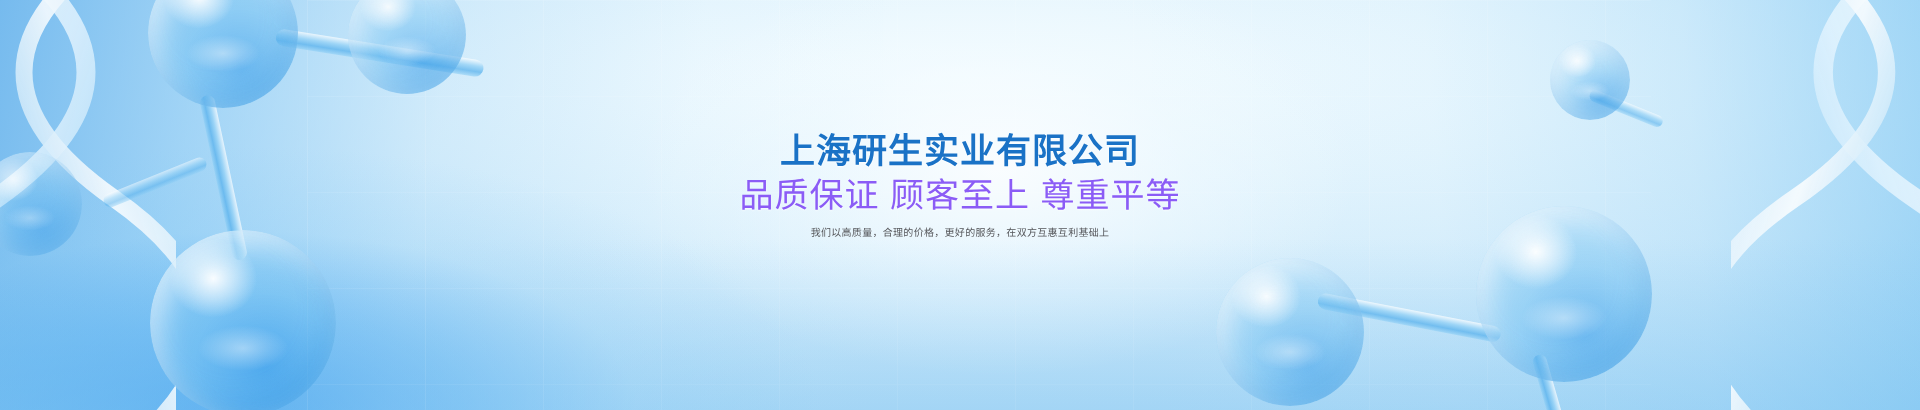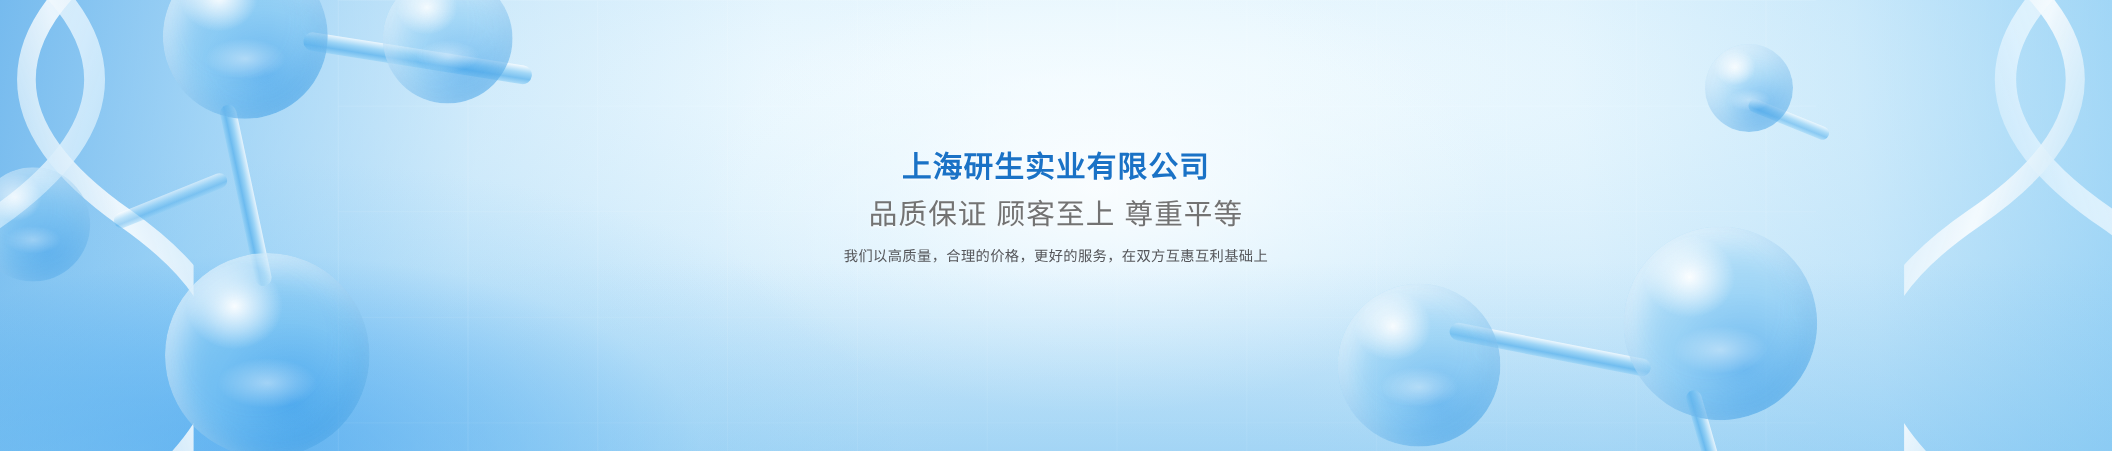--- a/index.html
+++ b/index.html
@@ -152,40 +152,40 @@
   
   .copy {
     position: absolute;
     left: 0; right: 0;
     top: 132px;
     text-align: center;
     z-index: 6;
   }
   .company-name {
     margin: 0;
-    font-size: 27px;
+    font-size: 35px;
     line-height: 40px;
     font-weight: 700;
     letter-spacing: 1px;
     color: #1a72c6;
     text-shadow: 0 1px 2px rgba(255,255,255,0.85);
     font-family: Liberation Serif, serif;
   }
   .slogan {
     margin: 5px 0 0 0;
-    font-size: 26px;
+    font-size: 34px;
     line-height: 36px;
     font-weight: 400;
     letter-spacing: 1px;
-    color: #737373;
+    color: #8b5cf6;
     text-shadow: 0 1px 2px rgba(255,255,255,0.7);
   }
   .desc {
     margin: 9px 0 0 0;
-    font-size: 13px;
+    font-size: 10px;
     line-height: 21px;
     font-weight: 400;
     letter-spacing: 0.3px;
     color: #55565a;
   }
   .desc-line { display: block; }
 </style>
 </head>
 <body>
 

